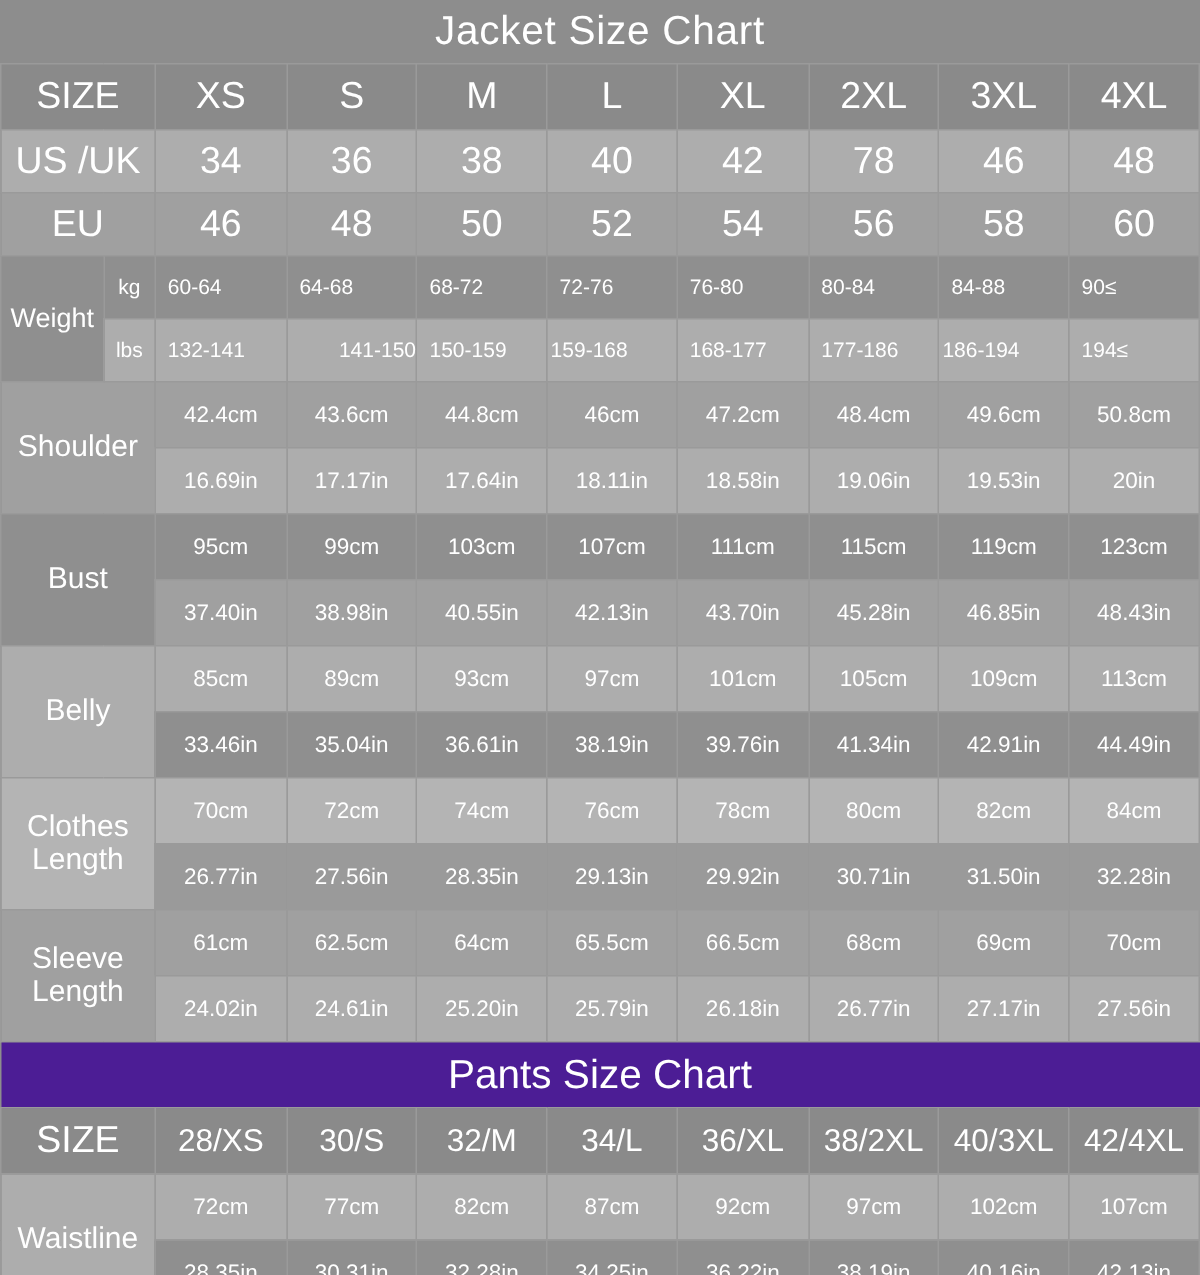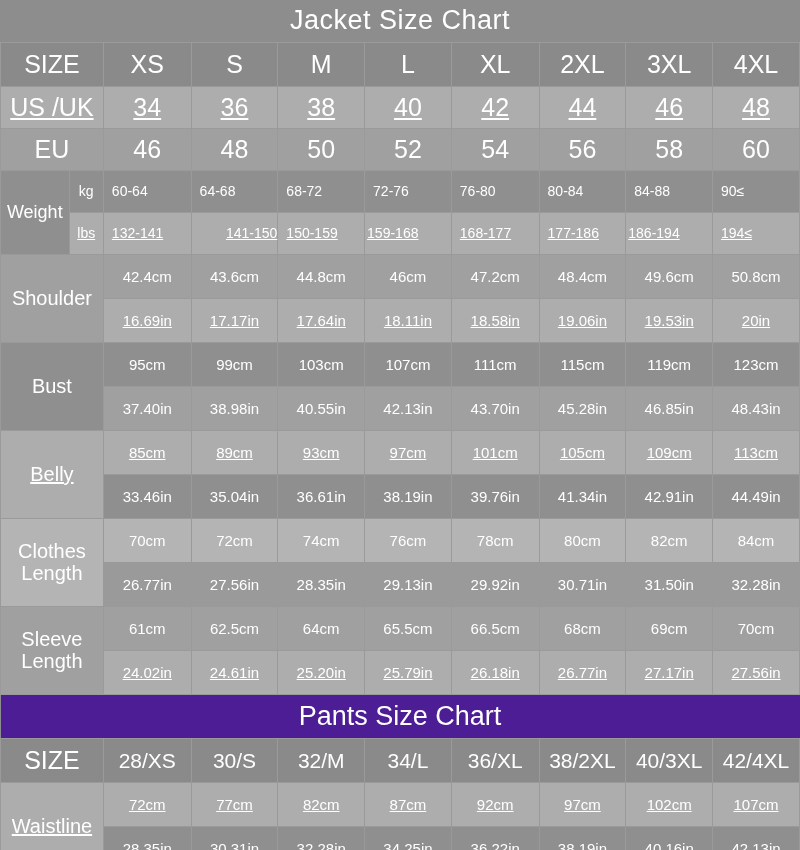--- a/index.html
+++ b/index.html
@@ -25,21 +25,21 @@
     text-align: center;
     vertical-align: middle;
     color: #ffffff;
     border: 1px solid #9a9a9a;
     padding: 0;
   }
   
   .bandA { background: #8f8f8f; }
   .bandB { background: #a0a0a0; }
   .bandC { background: #9a9a9a; }
-  .bandD { background: #adadad; text-decoration: underline; }
+  .bandD { background: #adadad; }
   .bandE { background: #b4b4b4; }
   .hdrband { background: #8a8a8a; }
 
   .title-cell {
     background: #8d8d8d;
     font-size: 27px;
     height: 42px;
     letter-spacing: 0.5px;
     border: none !important;
   }
@@ -115,21 +115,21 @@
         <td class="hdrband size-hdr">4XL</td>
       </tr>
 
       <tr>
         <td class="bandD bignum" colspan="2">US /UK</td>
         <td class="bandD bignum">34</td>
         <td class="bandD bignum">36</td>
         <td class="bandD bignum">38</td>
         <td class="bandD bignum">40</td>
         <td class="bandD bignum">42</td>
-        <td class="bandD bignum">44</td>
+        <td class="bandD bignum">78</td>
         <td class="bandD bignum">46</td>
         <td class="bandD bignum">48</td>
       </tr>
 
       <tr>
         <td class="bandB bignum" colspan="2">EU</td>
         <td class="bandB bignum">46</td>
         <td class="bandB bignum">48</td>
         <td class="bandB bignum">50</td>
         <td class="bandB bignum">52</td>

